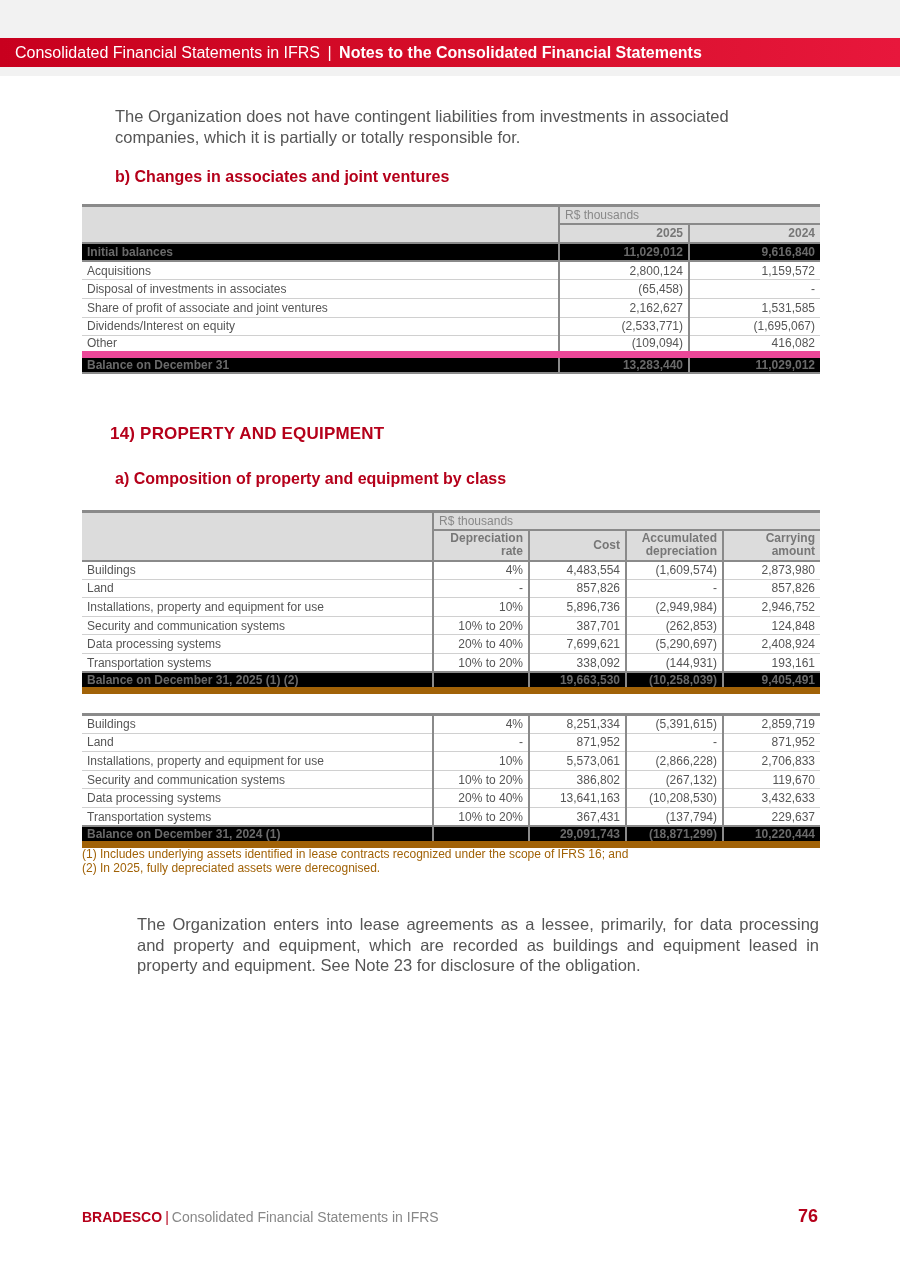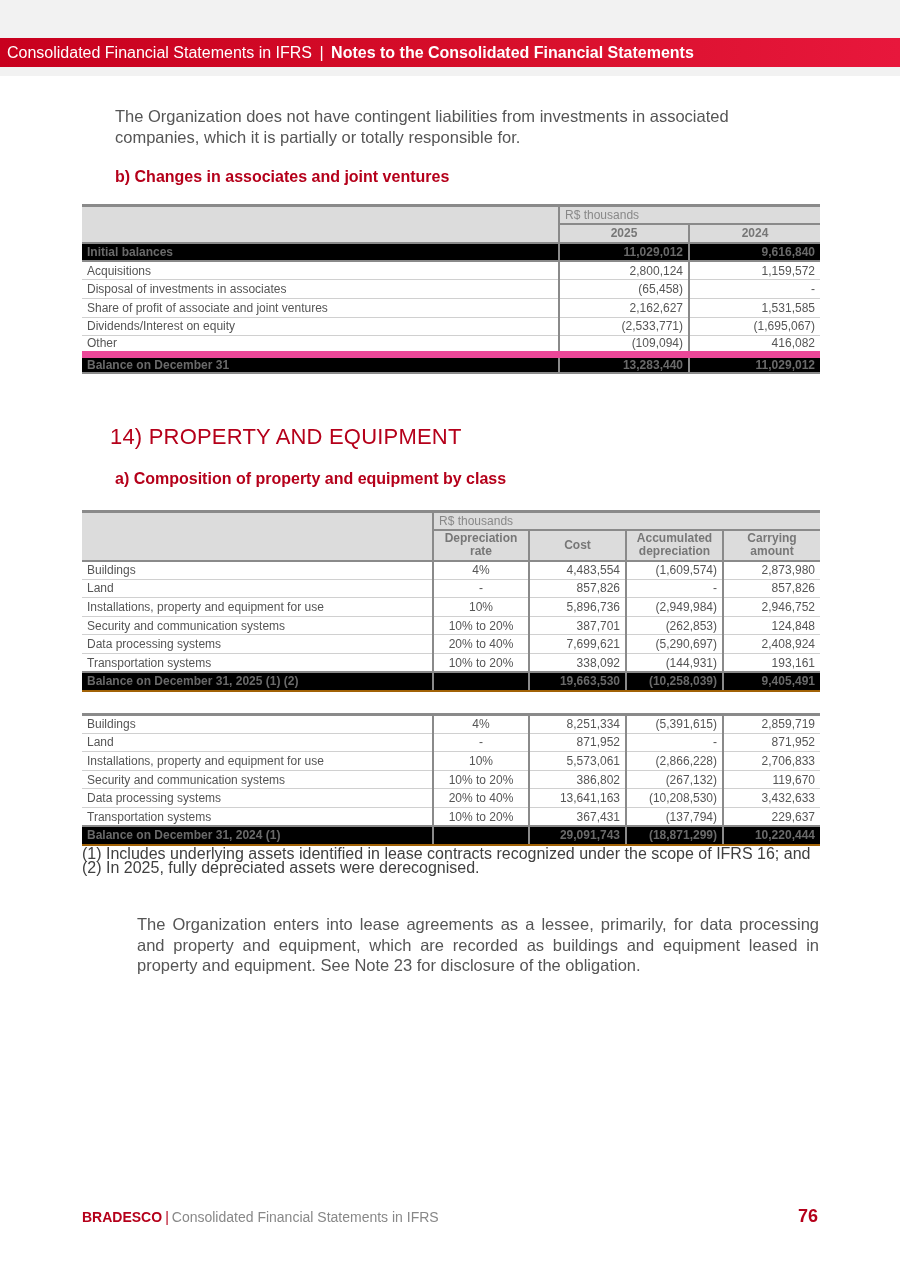--- a/index.html
+++ b/index.html
@@ -3,41 +3,41 @@
 <meta charset="utf-8">
 <style>
   * { box-sizing: border-box; margin: 0; padding: 0; }
   html, body { width: 900px; height: 1266px; background: #ffffff; }
   body { position: relative; font-family: "Liberation Sans", sans-serif; color: #555555; overflow: hidden; }
 
   .top-band { position: absolute; left: 0; top: 0; width: 900px; height: 38px; background: #f2f2f2; }
   .header-bar {
     position: absolute; left: 0; top: 38px; width: 900px; height: 29px;
     background: linear-gradient(90deg, #c8001e 0%, #d8102c 60%, #e8173c 100%);
-    color: #ffffff; font-size: 16px; line-height: 29px; padding-left: 7px; white-space: nowrap;
+    color: #ffffff; font-size: 16px; line-height: 29px; padding-left: 15px; white-space: nowrap;
   }
   .header-bar .sep { margin: 0 3px; }
   .header-bar .bold { font-weight: bold; }
   .under-band { position: absolute; left: 0; top: 67px; width: 900px; height: 9px; background: #f2f2f2; }
 
   .para {
     position: absolute; font-size: 16.5px; line-height: 20.5px; color: #555555;
   }
   .para-1 { left: 115px; top: 106px; width: 680px; }
   .para-2 { left: 137px; top: 914px; width: 682px; text-align: justify; }
 
   .sub-heading { position: absolute; color: #b5001a; font-weight: bold; font-size: 16px; }
   .sh-b { left: 115px; top: 168px; }
   .sh-a { left: 115px; top: 470px; }
-  .sec-heading { position: absolute; left: 110px; top: 424px; color: #b5001a; font-weight: normal; font-size: 22px; letter-spacing: 0.2px; }
+  .sec-heading { position: absolute; left: 110px; top: 424px; color: #b5001a; font-weight: bold; font-size: 17px; letter-spacing: 0.2px; }
 
   table { position: absolute; border-collapse: collapse; font-size: 12px; color: #555555; table-layout: fixed; }
   td, th { height: 18.6px; padding: 0 5px; white-space: nowrap; font-weight: normal; }
   .num { text-align: right; }
-  .ctr { text-align: center; }
+  .ctr { text-align: right; }
   .hd { background: #dcdcdc; font-weight: bold; color: #777777; }
   .unit { background: #dcdcdc; color: #888888; font-weight: normal; }
   .bold-row td { background: #000000; font-weight: bold; color: #6a6a6a; }
   .row td { border-bottom: 1px solid #d0d0d0; }
 
   
   .t1 { left: 82px; top: 204px; width: 738px; border-top: 3px solid #8a8a8a; }
   .t1 col.c0 { width: 477px; }
   .t1 col.c1 { width: 130px; }
   .t1 col.c2 { width: 131px; }
@@ -52,25 +52,25 @@
   .t2 { left: 82px; top: 510px; width: 738px; border-top: 3px solid #8a8a8a; }
   .t2 col.c0 { width: 351px; }
   .t2 col.c1 { width: 96px; }
   .t2 col.c2 { width: 97px; }
   .t2 col.c3 { width: 97px; }
   .t2 col.c4 { width: 97px; }
   .t2 .vsep { border-left: 2px solid #8a8a8a; }
   .t2 .unit-row td { border-bottom: 2px solid #8a8a8a; height: 18px; }
   .t2 .col-head td { height: 31px; line-height: 13px; border-bottom: 2px solid #8a8a8a; white-space: normal; }
   .t2 .last-data td { border-bottom: 2px solid #8a8a8a; }
-  .t2 .final td { border-bottom: 2px solid #a16207; }
+  .t2 .final td { border-bottom: 7px solid #a16207; }
 
   .t3 { left: 82px; top: 713px; width: 738px; border-top: 3px solid #8a8a8a; }
 
-  .footnotes { position: absolute; left: 82px; top: 847px; font-size: 16px; line-height: 14px; color: #404040; }
+  .footnotes { position: absolute; left: 82px; top: 847px; font-size: 12px; line-height: 14px; color: #a16207; }
 
   .footer { position: absolute; left: 82px; top: 1209px; width: 736px; font-size: 14px; color: #888888; }
   .footer .brand { color: #b5001a; font-weight: bold; }
   .footer .pipe { color: #b5001a; margin: 0 3px; }
   .footer .page { position: absolute; right: 0; top: -3px; color: #b5001a; font-weight: bold; font-size: 18px; }
 </style>
 </head>
 <body>
 
 <div class="top-band"></div>

